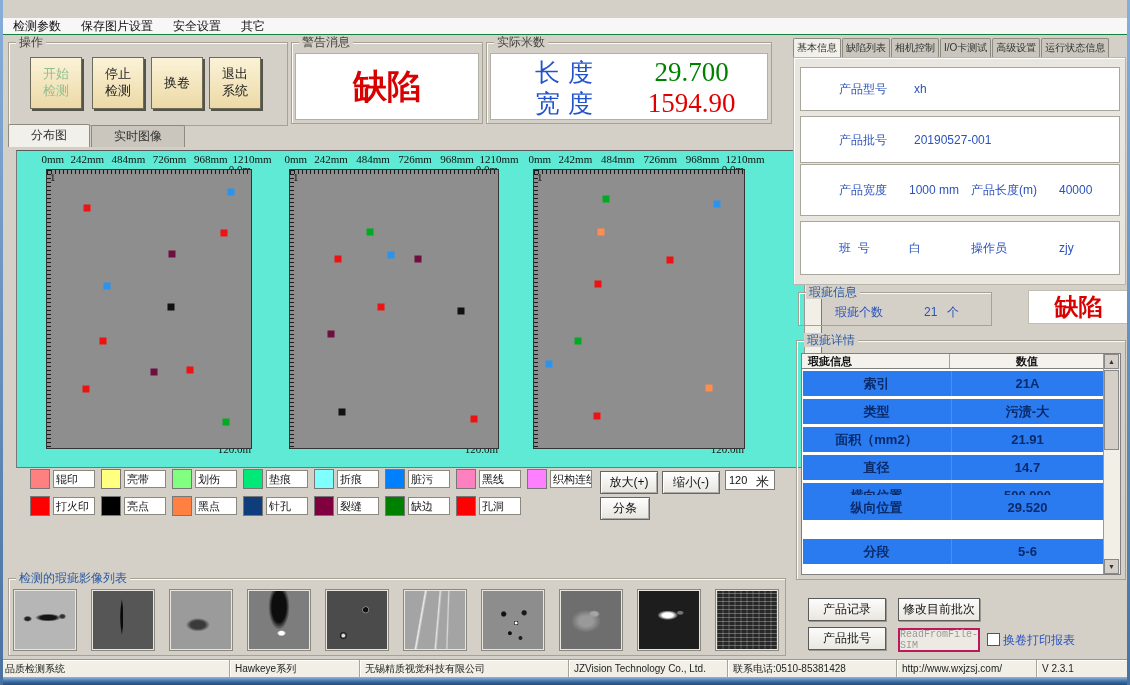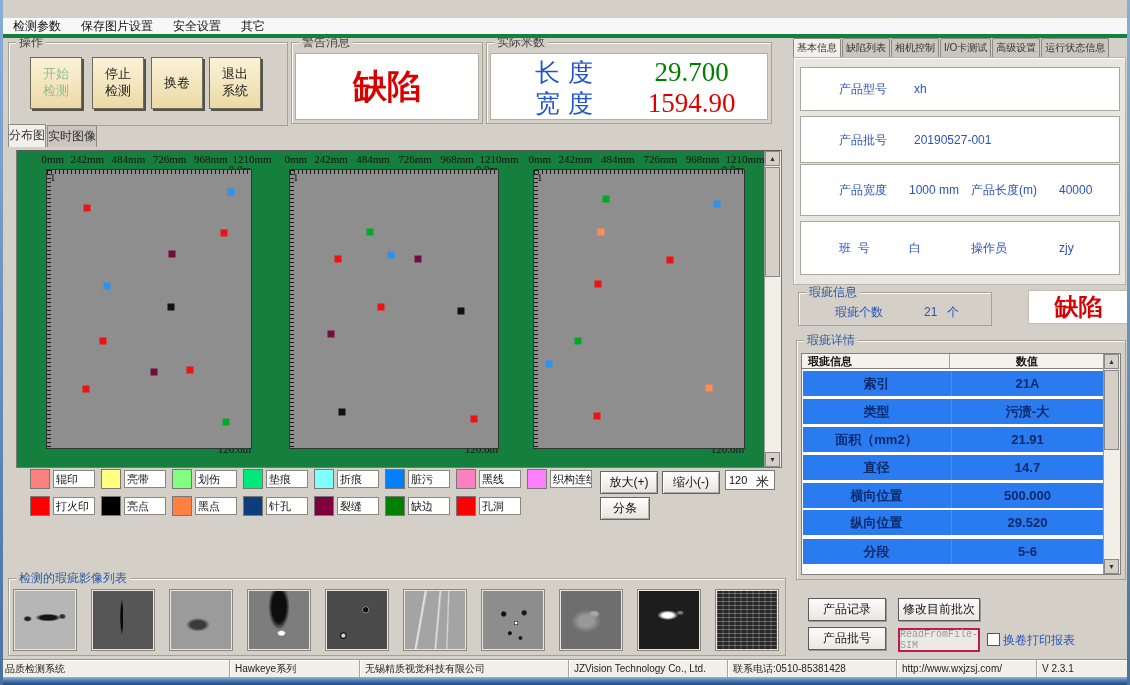--- a/index.html
+++ b/index.html
@@ -10,45 +10,45 @@
 
   
   .titlebar{position:absolute;left:0;top:0;width:100%;height:18px;background:linear-gradient(180deg,#4d7ab2 0%,#2c4f82 45%,#16325c 100%);display:flex;align-items:center;z-index:55;}
   .app-icon{width:12px;height:12px;margin:0 5px 0 6px;position:relative;background:#cfd8e8;border-radius:2px;}
   .app-icon::after{content:"";position:absolute;left:3px;top:3px;width:3px;height:3px;background:#b03030;border-radius:50%;box-shadow:4px 0 0 #2a4a8a,2px 4px 0 #222;}
   .title-text{color:#fff;font-size:12px;text-shadow:0 1px 1px #000;}
   .close-btn{position:absolute;right:3px;top:0;width:42px;height:14px;background:linear-gradient(180deg,#f0a090,#d04030 50%,#a01808);border:1px solid #7a1808;border-top:none;border-radius:0 0 4px 4px;display:flex;align-items:center;justify-content:center;cursor:pointer;}
   .x-glyph{color:#fff;font-size:9px;line-height:9px;text-shadow:0 1px 1px #500;}
 
   
-  .menubar{position:absolute;left:3px;top:18px;width:1124px;height:16px;background:#f7f7f7;border-bottom:4px solid #15803d;display:flex;align-items:center;z-index:54;}
+  .menubar{position:absolute;left:3px;top:18px;width:1124px;height:16px;background:#f7f7f7;border-bottom:1px solid #15803d;display:flex;align-items:center;z-index:54;}
   .menu-item{padding:0 10px;font-size:12px;color:#111;cursor:default;}
 
   
   .group{position:absolute;border:1px solid #a5a295;box-shadow:inset 1px 1px 0 #fbfaf6;}
   .gtitle{position:absolute;top:-8px;left:7px;background:#d4d0c8;padding:0 3px;font-size:12px;color:#44423c;line-height:14px;white-space:nowrap;}
   .gtitle.blue{color:#2b5aa0;}
 
   
   .op-btn{position:absolute;width:50px;height:50px;background:linear-gradient(180deg,#fbf3d8,#ecd9a6);border:1px solid #6d6c58;box-shadow:2px 2px 0 #55544a;font-size:13px;color:#222;display:flex;align-items:center;justify-content:center;text-align:center;line-height:1.3;cursor:pointer;font-family:"Liberation Sans","DejaVu Sans",sans-serif;white-space:pre-line;}
   .op-btn.disabled{color:#8fbe8f;}
 
   .white-panel{position:absolute;background:#fff;border:1px solid #b2afa4;}
   .warn-text{width:100%;text-align:center;color:#d90000;font-size:34px;font-weight:bold;font-family:"Liberation Serif","DejaVu Serif",serif;}
   .meter-row{position:absolute;left:44px;right:14px;height:30px;display:flex;align-items:center;font-family:"Liberation Serif","DejaVu Serif",serif;}
   .meter-label{color:#2255cc;font-size:25px;width:95px;letter-spacing:8px;}
   .meter-value{font-size:27px;flex:1;text-align:center;}
 
   
   .tabs{position:absolute;display:flex;align-items:flex-end;}
-  .tab{border:1px solid #8d8a80;border-bottom:none;background:#cac6bd;padding:2px 0 2px;font-size:12px;color:#333;margin-right:1px;border-radius:2px 2px 0 0;cursor:pointer;}
+  .tab{border:1px solid #8d8a80;border-bottom:none;background:#cac6bd;padding:2px 22px 2px;font-size:12px;color:#333;margin-right:1px;border-radius:2px 2px 0 0;cursor:pointer;}
   .tab.active{background:#f2f0ea;position:relative;z-index:2;padding-bottom:3px;}
 
   
-  .plot-backdrop{position:absolute;left:16px;top:150px;width:764px;height:316px;background:#15803d;border:1px solid #777;border-top-color:#5a5a5a;overflow:hidden;}
+  .plot-backdrop{position:absolute;left:16px;top:150px;width:764px;height:316px;background:#5eead4;border:1px solid #777;border-top-color:#5a5a5a;overflow:hidden;padding-left:40px;}
   .plot-unit{position:absolute;top:2px;height:300px;overflow:visible;}
   .xlab{position:absolute;top:0;font-family:"Liberation Serif","DejaVu Serif",serif;font-size:11px;color:#111;white-space:nowrap;}
   .ycol-label{position:absolute;font-family:"Liberation Serif","DejaVu Serif",serif;font-size:11px;color:#111;right:1px;transform:translateY(-50%);white-space:nowrap;}
   .canvas{position:absolute;top:16px;height:280px;background:#8e8e8e;border:1px solid #333;box-sizing:border-box;}
   .canvas .tickx{position:absolute;left:0;top:0;width:100%;height:4px;background:repeating-linear-gradient(90deg,#1a1a1a 0 1px,transparent 1px 4px);}
   .canvas .ticky{position:absolute;left:0;top:0;width:4px;height:100%;background:repeating-linear-gradient(180deg,#1a1a1a 0 1px,transparent 1px 4px);}
   .strip-num{position:absolute;left:3px;top:1px;font-family:"Liberation Serif","DejaVu Serif",serif;font-size:11px;color:#111;}
   .pt{position:absolute;width:7px;height:7px;transform:translate(-50%,-50%);}
 
   .vscroll{position:absolute;top:0;bottom:0;width:16px;background:#f1efe6;border-left:1px solid #999;}
@@ -354,21 +354,21 @@
           <div class="dt-c2">21.91</div>
         </div>
         <div class="dt-row" style="top: 101px;">
           <div class="dt-c1">直径</div>
           <div class="dt-c2">14.7</div>
         </div>
         <div class="dt-row" style="top: 129px;">
           <div class="dt-c1">横向位置</div>
           <div class="dt-c2">500.000</div>
         </div>
-        <div class="dt-row" style="top: 156px;">
+        <div class="dt-row" style="top: 141px;">
           <div class="dt-c1">纵向位置</div>
           <div class="dt-c2">29.520</div>
         </div>
         <div class="dt-row" style="top: 185px;">
           <div class="dt-c1">分段</div>
           <div class="dt-c2">5-6</div>
         </div>
         <div class="vscroll" style="right: 0px;">
           <div class="sarrow" style="top: 0px;">▲</div>
           <div class="sarrow" style="bottom: 0px;">▼</div>

